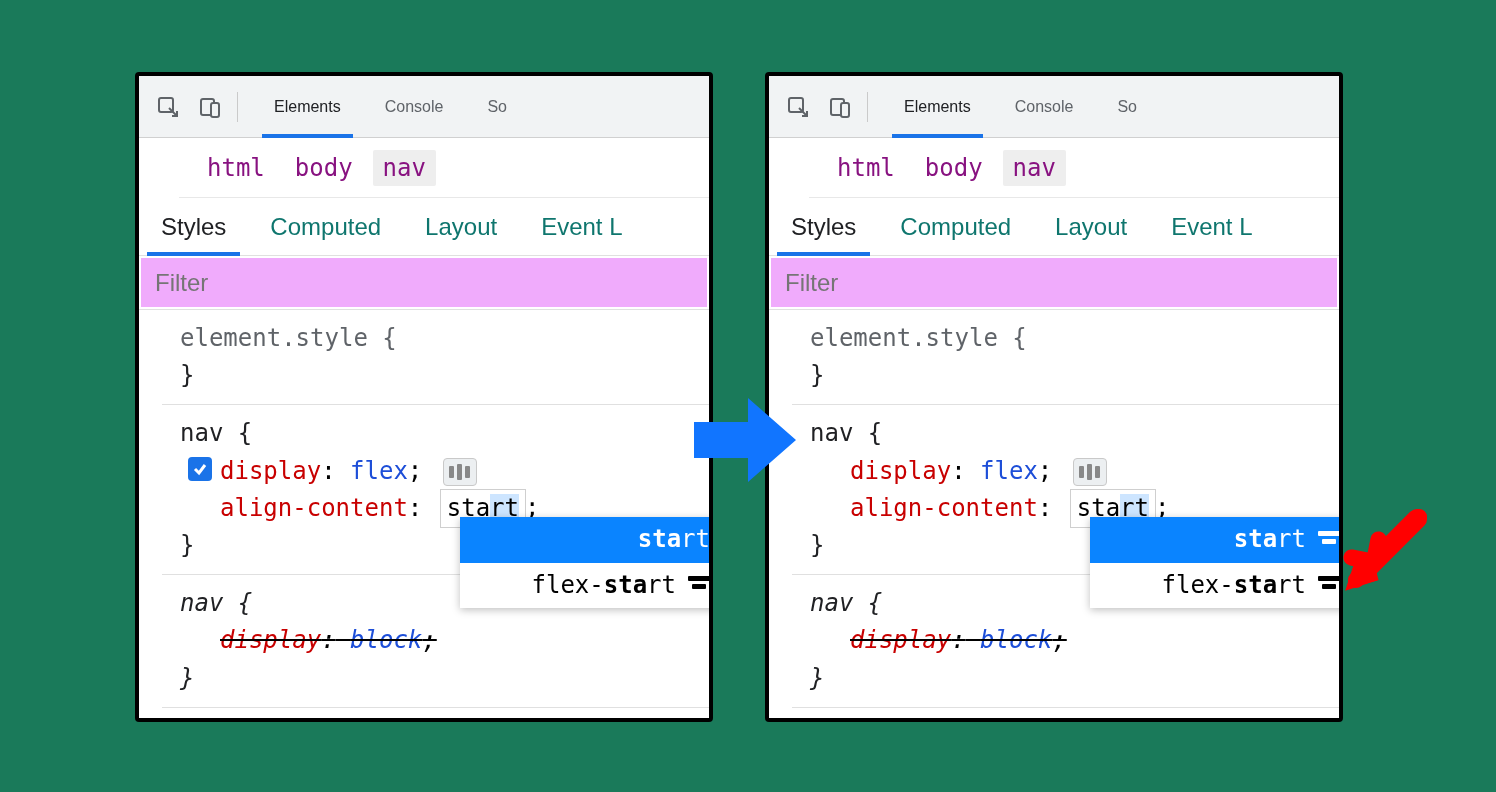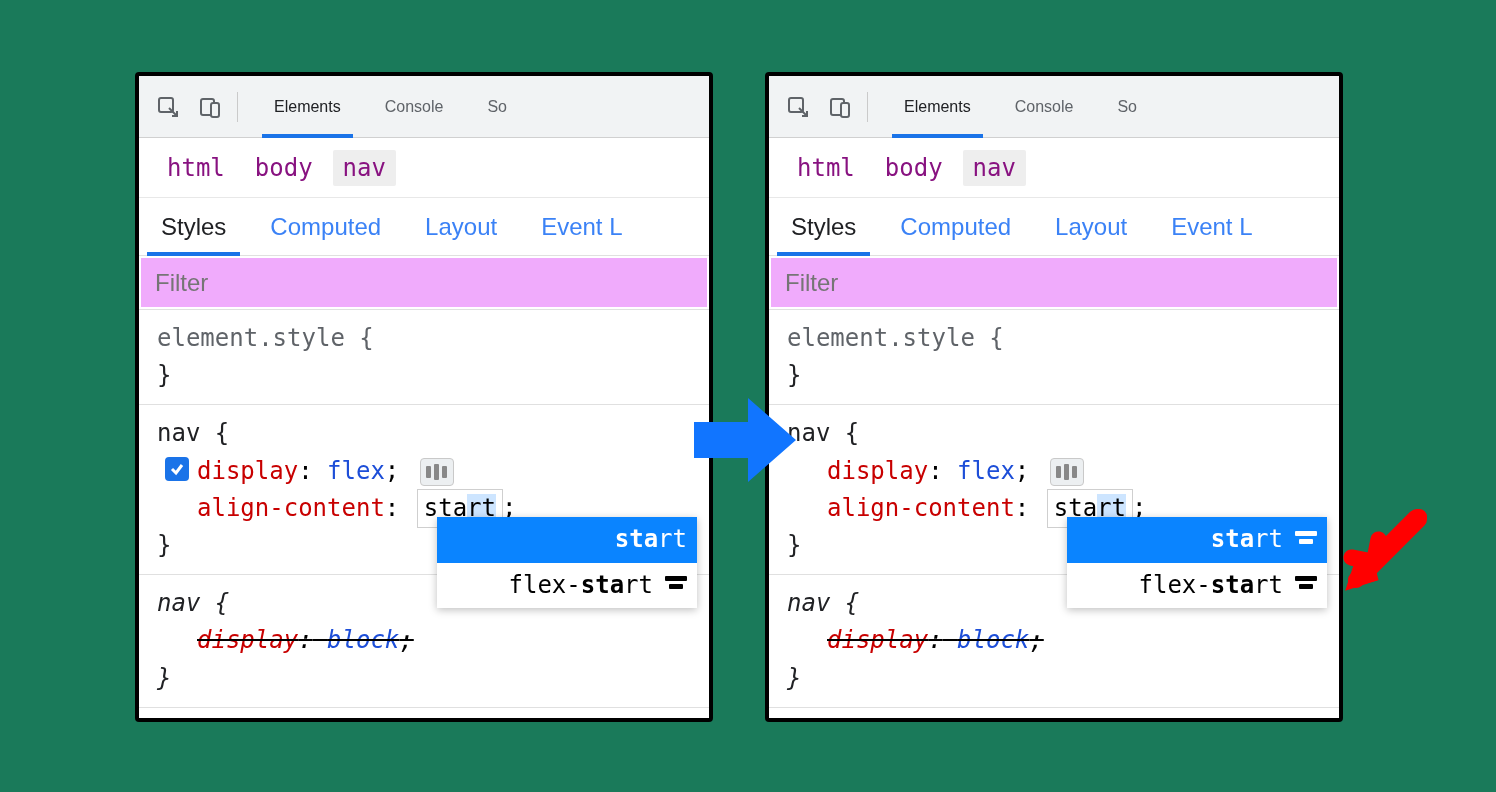--- a/index.html
+++ b/index.html
@@ -55,40 +55,41 @@
 
   
   .breadcrumb {
     height: 60px;
     display: flex; align-items: center;
     padding: 0 18px;
     gap: 10px;
     border-bottom: 1px solid #e8e8e8;
     font-family: ui-monospace, Menlo, Consolas, monospace;
     font-size: 24px;
+    margin-left: 40px;
   }
   .crumb {
     color: #881280;
     padding: 4px 10px;
     border-radius: 2px;
     cursor: pointer;
   }
   .crumb.sel { background: #eeeeee; }
 
   
   .subtabs {
     height: 58px;
     display: flex; align-items: stretch;
     border-bottom: 1px solid #e0e0e0;
   }
   .subtab {
     padding: 0 22px;
     display: flex; align-items: center;
     font-size: 24px;
-    color: #3b82f6;
+    color: #0f766e;
     cursor: pointer;
     position: relative;
   }
   .subtab.active { color: #202124; }
   .subtab.active::after {
     content: "";
     position: absolute; bottom: -1px; left: 8px; right: 8px;
     height: 4px; background: #1a73e8;
   }
 
@@ -106,20 +107,21 @@
     padding: 0 14px;
     color: #5f6368;
   }
 
   
   .rules {
     font-family: ui-monospace, Menlo, Consolas, monospace;
     font-size: 24px;
     line-height: 1.55;
     position: relative;
+    margin-left: 23px;
   }
   .rule-block {
     padding: 10px 18px 10px 18px;
     border-bottom: 1px solid #e0e0e0;
     position: relative;
   }
   .selector { color: #5f6368; }
   .brace { color: #202124; }
   .decl { padding-left: 40px; position: relative; white-space: nowrap; }
   .prop { color: #c80000; }

